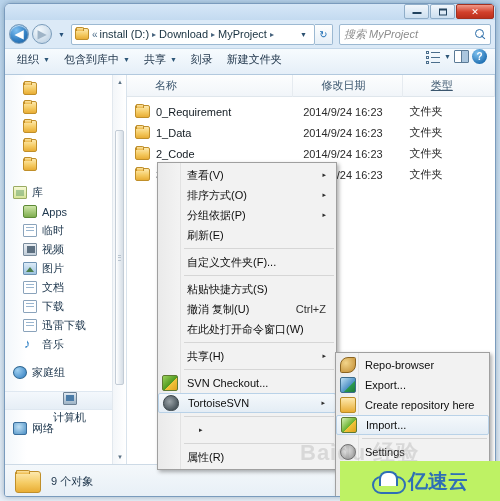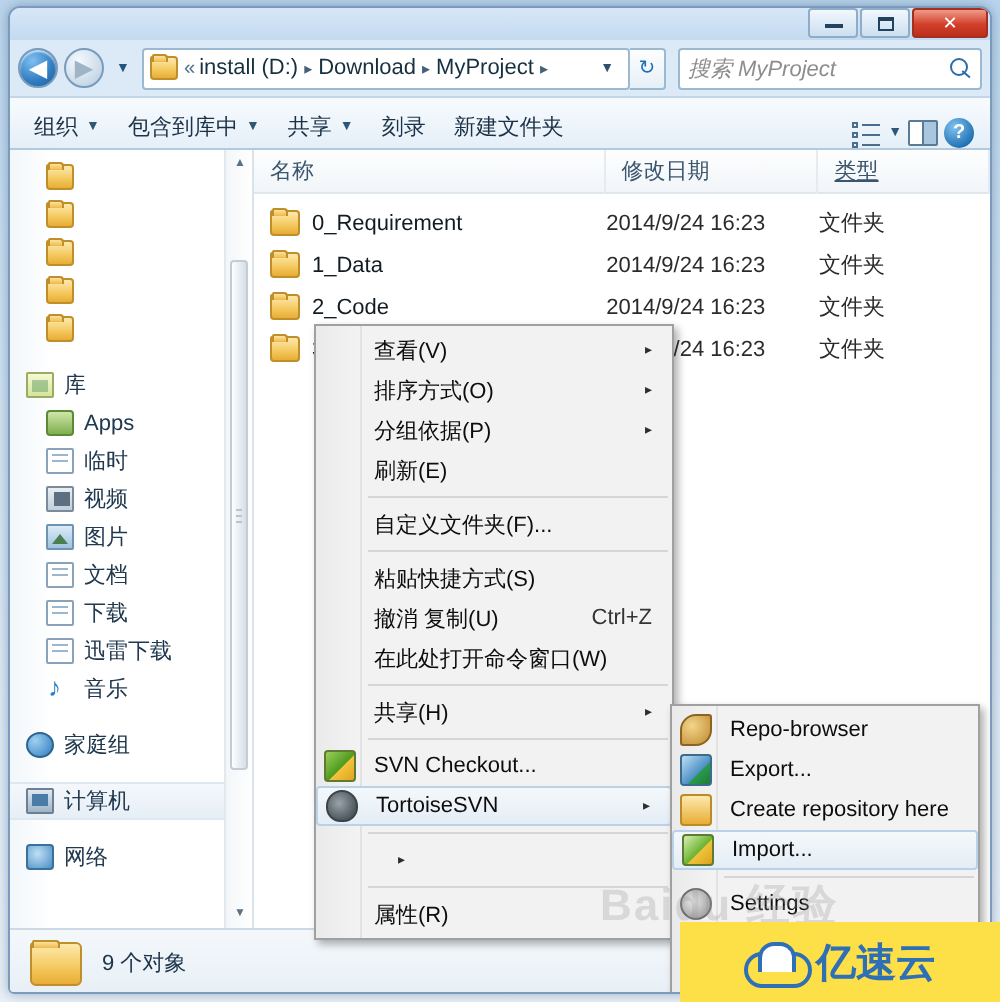--- a/index.html
+++ b/index.html
@@ -193,21 +193,21 @@
     transform-origin: left center;
   }
 
   
   #cmdbar {
     height: 27px;
     background: linear-gradient(180deg,#f7fbfe 0%, #e5eff8 100%);
     border-top: 1px solid #c2d6e8;
     border-bottom: 1px solid #b2c9de;
     display: flex;
-    align-items: flex-end;
+    align-items: flex-start;
     padding: 0 5px;
     font-size: 11px;
     color: #1b3147;
   }
   .cmd {
     padding: 3px 7px;
     display: flex; align-items: center; gap: 4px;
     white-space: nowrap;
     cursor: default;
   }
@@ -260,20 +260,21 @@
     padding-left: 8px;
     gap: 5px;
     white-space: nowrap;
     cursor: default;
   }
   .navrow.indent1 { padding-left: 18px; }
   .navrow.sel {
     background: linear-gradient(180deg,#f4f8fc, #e6eef6);
     border-top: 1px solid #dfe8f1;
     border-bottom: 1px solid #dfe8f1;
+    flex-direction: column;
   }
   .navgap { height: 9px; }
   .ico { width: 14px; height: 13px; flex: 0 0 auto; position: relative; }
   .ico.lib {
     background: linear-gradient(180deg,#f6f9d4 0%, #d6e49a 100%);
     border:1px solid #9aab63; border-radius:1px;
   }
   .ico.lib:after {
     content:''; position:absolute; left:2px; top:3px; right:2px; bottom:2px;
     background:#6fa46e; opacity:.55;
@@ -379,20 +380,21 @@
     font-size: 11px;
     color: #3b566e;
   }
   .col {
     padding-left: 8px;
     height: 22px;
     display: flex; align-items: center;
     border-right: 1px solid #e6ebf0;
     white-space: nowrap;
     cursor: default;
+    margin-left: 20px;
   }
   .col.name { width: 185px; }
   .col.date { width: 112px; }
   .col.type { width: 90px; text-decoration: underline; }
   #rows { padding-top: 4px; }
   .frow {
     height: 21px;
     display: flex;
     align-items: center;
     font-size: 11px;
@@ -524,21 +526,21 @@
     color: rgba(150,150,150,0.28);
     letter-spacing: 1px;
     z-index: 60;
     pointer-events: none;
     white-space: nowrap;
   }
   #wm-yisu {
     position: absolute;
     right: 0px; bottom: 0px;
     width: 160px; height: 40px;
-    background: #fde047;
+    background: #bef264;
     display: flex;
     align-items: center;
     justify-content: center;
     gap: 6px;
     z-index: 70;
   }
   #wm-yisu .cloud {
     width: 30px; height: 20px; position: relative;
   }
   #wm-yisu .cloud:before {

